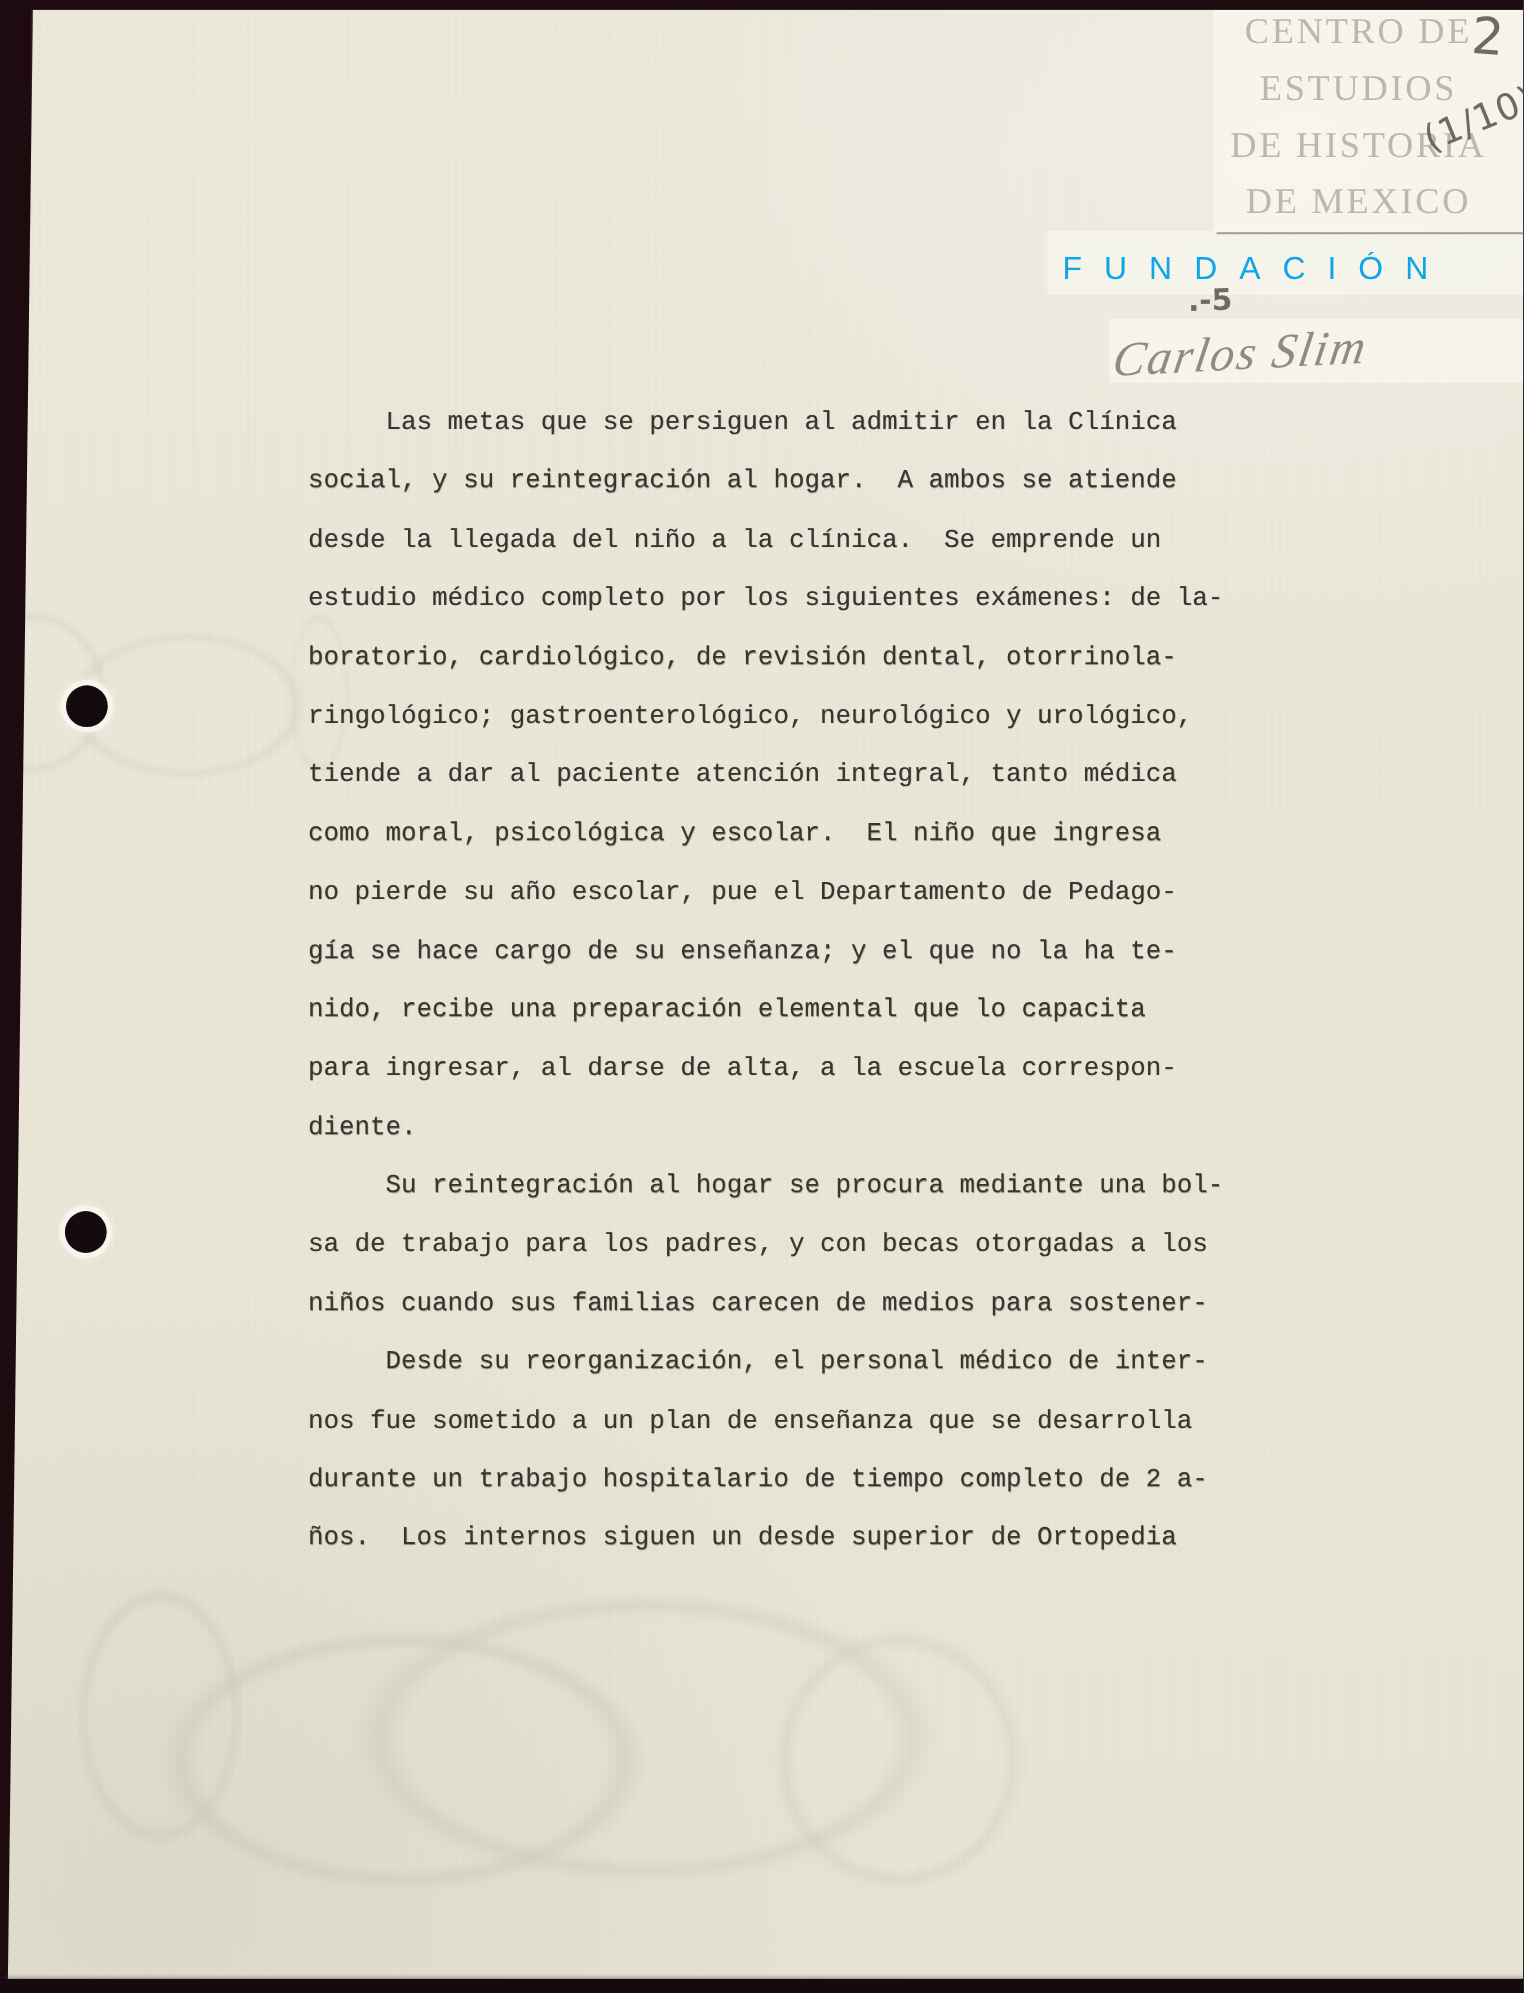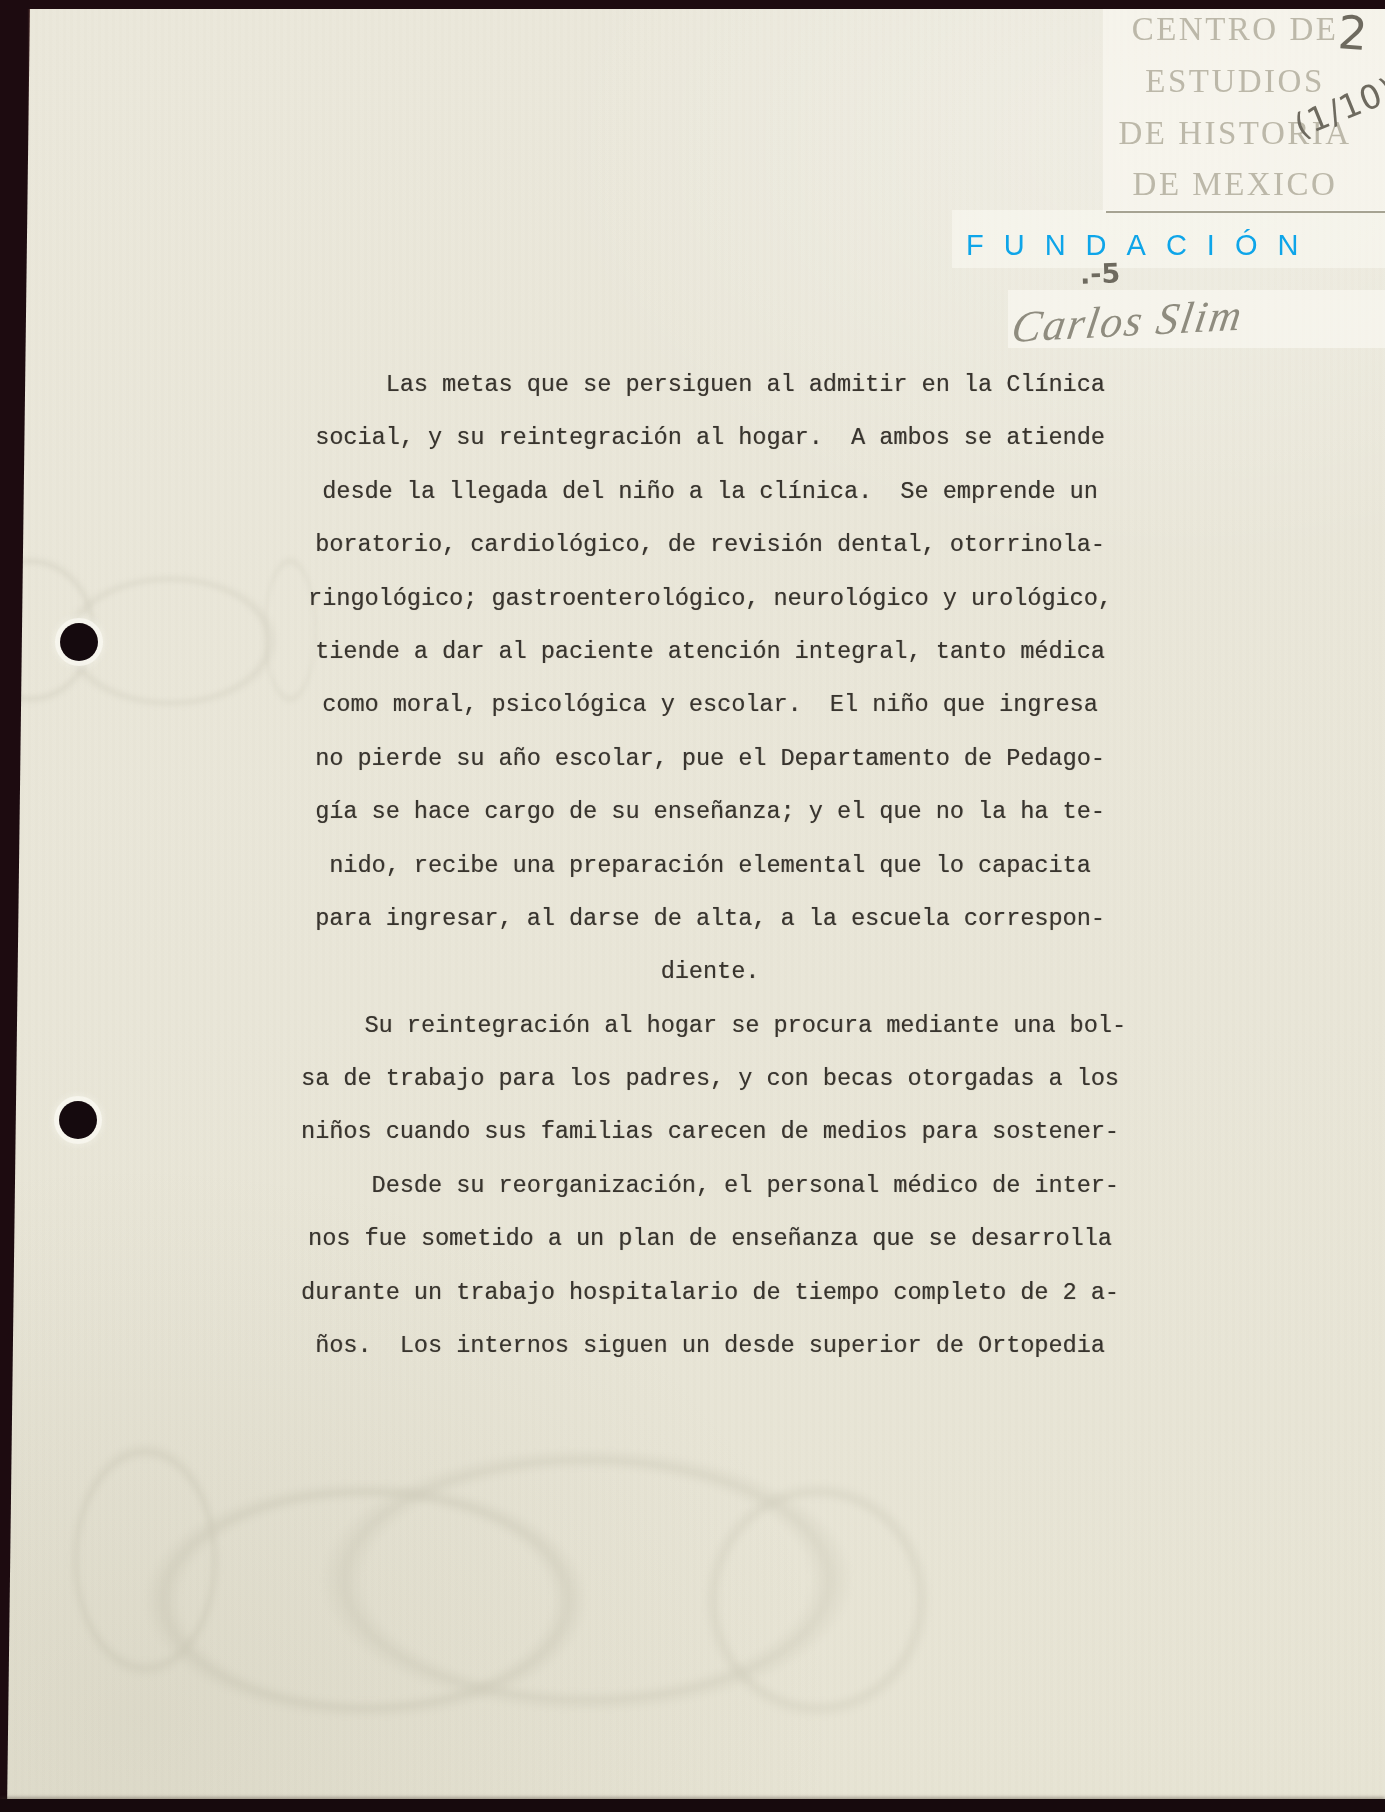--- a/index.html
+++ b/index.html
@@ -32,21 +32,21 @@
     transform:rotate(-3deg) skewX(-12deg);letter-spacing:2px;white-space:nowrap;}
   
   .pencil{font-family:"DejaVu Sans",sans-serif;color:#6e6a5f;position:absolute;}
   .p-num{left:1338px;top:6px;font-size:46px;transform:rotate(4deg);}
   .p-frac{left:1292px;top:88px;font-size:33px;transform:rotate(-22deg);letter-spacing:1px;}
   .p-code{left:1080px;top:258px;font-size:27px;font-weight:bold;transform:rotate(-2deg);}
   
   .typed{position:absolute;left:280px;top:358px;width:860px;
     font-family:"Liberation Mono","DejaVu Sans Mono",monospace;font-size:23.5px;
     color:#38342e;text-shadow:0.4px 0.4px 0.7px rgba(35,30,25,.45);}
-  .typed .line{height:53.4px;line-height:53.4px;white-space:pre;text-align:center;}
+  .typed .line{height:53.4px;line-height:53.4px;white-space:pre;}
   
   .punch{position:absolute;width:38px;height:38px;border-radius:50%;background:#150a0e;
     box-shadow:0 0 0 5px rgba(249,248,241,.75), 0 0 6px 7px rgba(249,248,241,.35);filter:blur(.4px);}
   .punch-1{left:60px;top:623px;}
   .punch-2{left:59px;top:1101px;}
   
   .ghost{position:absolute;pointer-events:none;opacity:.5;filter:blur(2px);}
   .ghost-1{left:-70px;top:520px;width:400px;height:220px;
     background:
       radial-gradient(closest-side at 25% 50%, rgba(0,0,0,0) 58%, rgba(185,182,165,.5) 62%, rgba(0,0,0,0) 68%),
@@ -87,20 +87,21 @@
   <div class="signature">Carlos Slim</div>
 
   <div class="pencil p-num">2</div>
   <div class="pencil p-frac">(1/10)</div>
   <div class="pencil p-code">.-5</div>
 
   <div class="typed">
       <div class="line">     Las metas que se persiguen al admitir en la Clínica</div>
       <div class="line">social, y su reintegración al hogar.  A ambos se atiende</div>
       <div class="line">desde la llegada del niño a la clínica.  Se emprende un</div>
+      <div class="line">estudio médico completo por los siguientes exámenes: de la-</div>
       <div class="line">boratorio, cardiológico, de revisión dental, otorrinola-</div>
       <div class="line">ringológico; gastroenterológico, neurológico y urológico,</div>
       <div class="line">tiende a dar al paciente atención integral, tanto médica</div>
       <div class="line">como moral, psicológica y escolar.  El niño que ingresa</div>
       <div class="line">no pierde su año escolar, pue el Departamento de Pedago-</div>
       <div class="line">gía se hace cargo de su enseñanza; y el que no la ha te-</div>
       <div class="line">nido, recibe una preparación elemental que lo capacita</div>
       <div class="line">para ingresar, al darse de alta, a la escuela correspon-</div>
       <div class="line">diente.</div>
       <div class="line">     Su reintegración al hogar se procura mediante una bol-</div>

